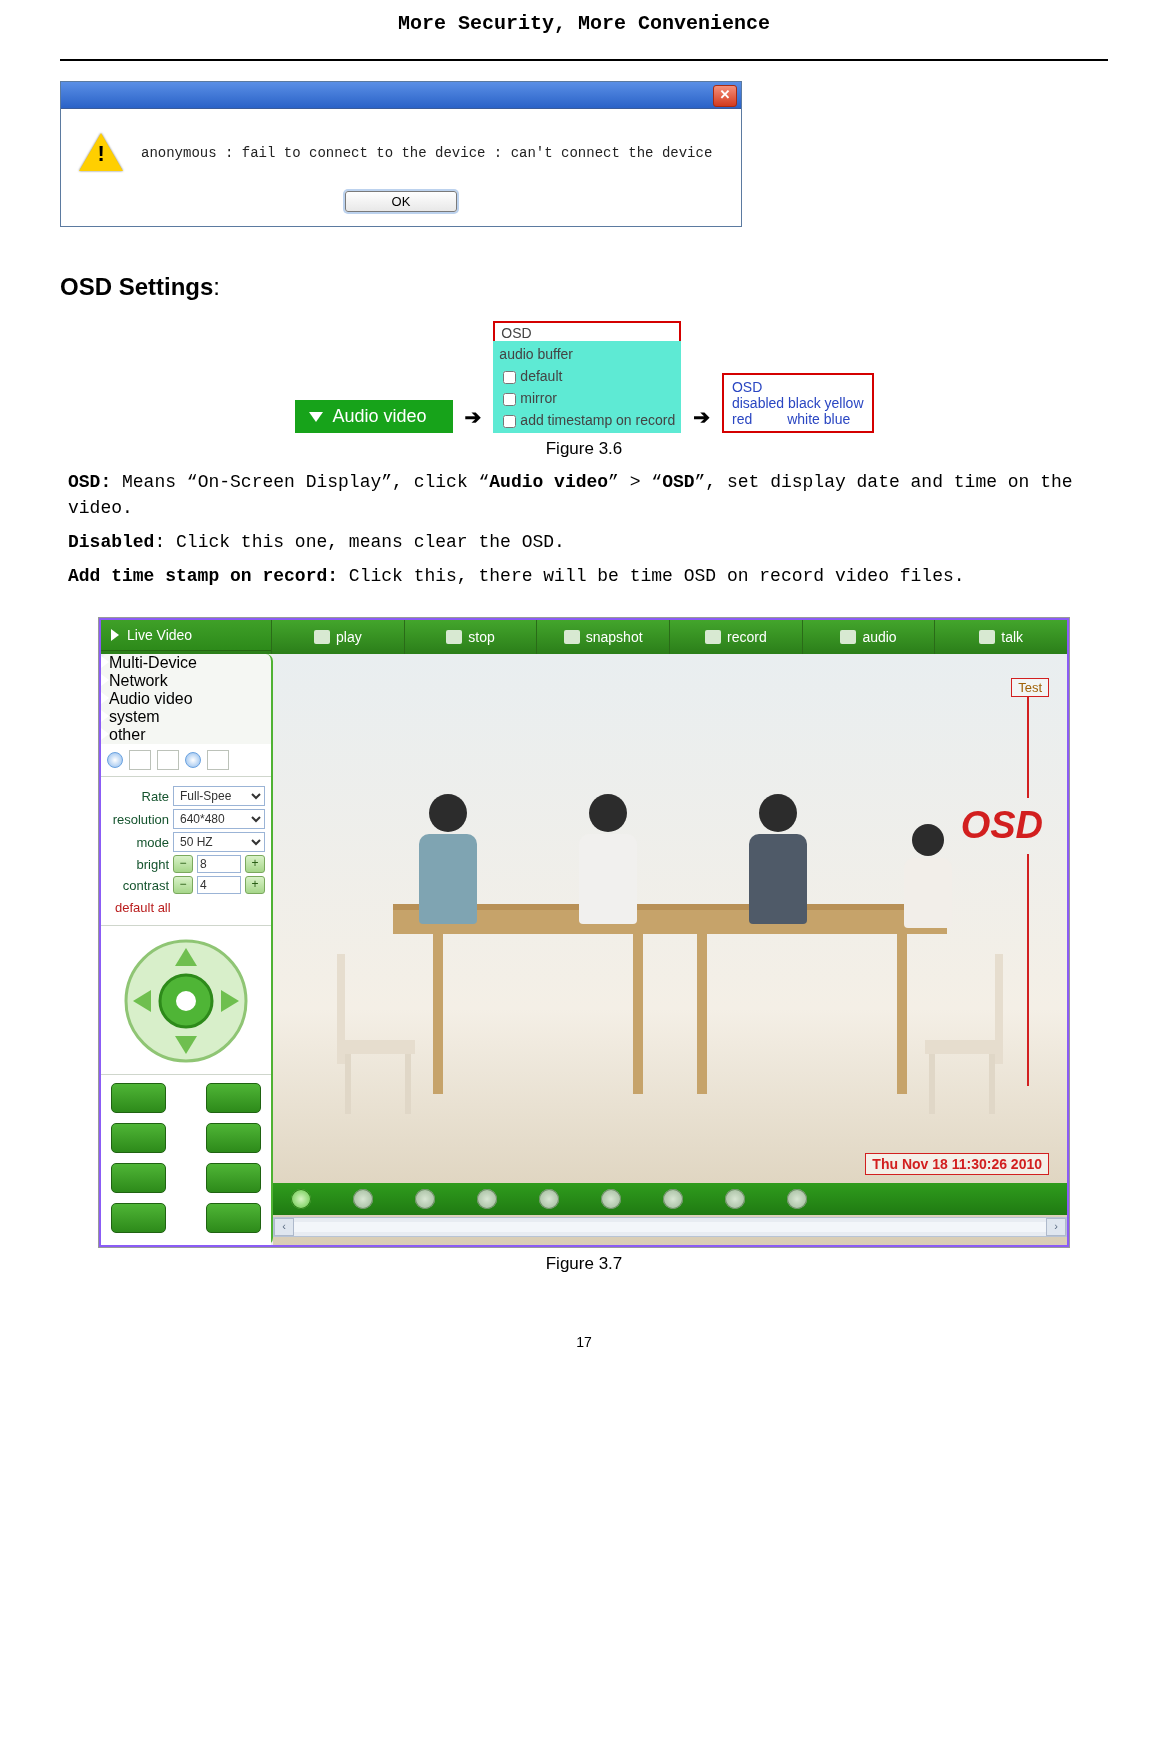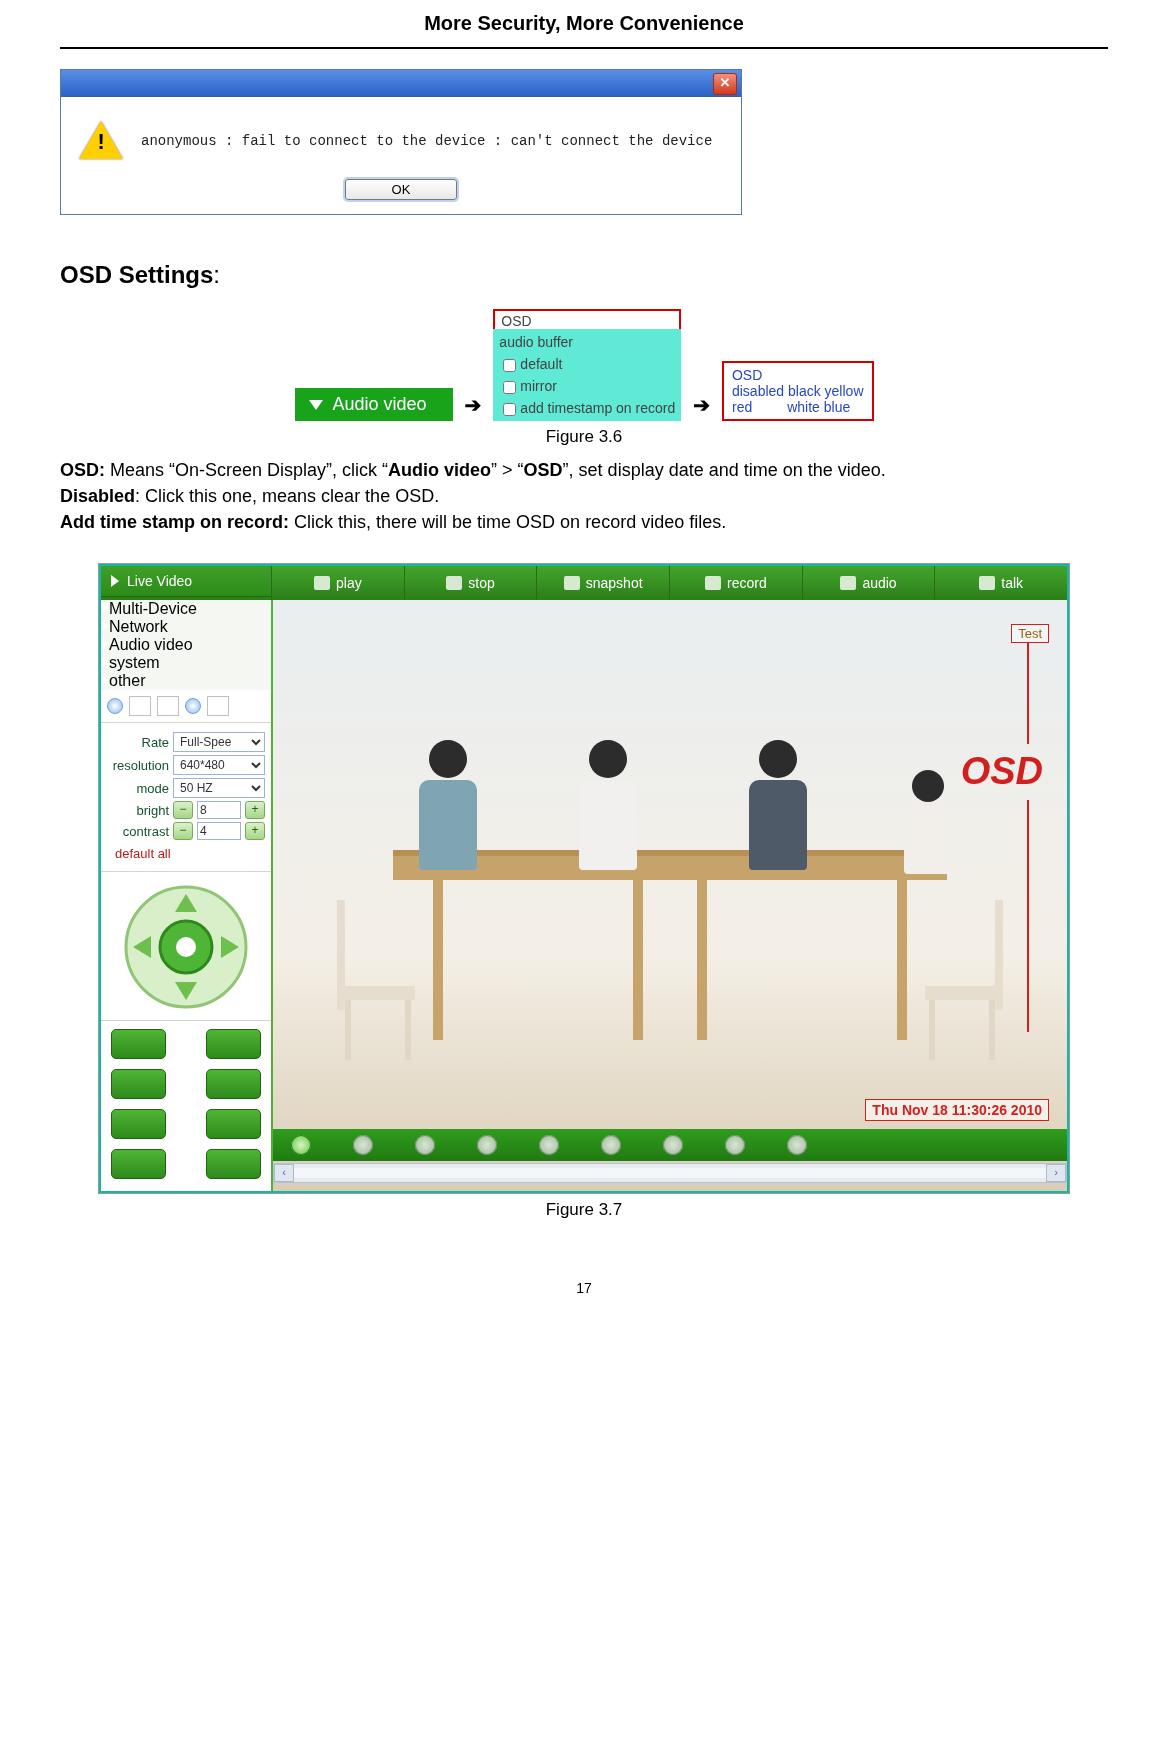--- a/index.html
+++ b/index.html
@@ -1,18 +1,18 @@
 <!DOCTYPE html>
 <html><head>
 <meta charset="utf-8">
 <style>
   html,body{margin:0;padding:0;background:#fff;font-family:Arial,Helvetica,sans-serif;color:#000;}
   .page{width:1168px;margin:0 auto;padding:0 60px 60px 60px;box-sizing:border-box;}
   .hr{border:0;border-top:2px solid #000;margin:0;}
-  .header-title{text-align:center;font-weight:bold;font-size:20px;padding:12px 0 12px 0;font-family:Liberation Sans, sans-serif;}
+  .header-title{text-align:center;font-weight:bold;font-size:20px;padding:12px 0 24px 0;font-family:Liberation Mono, monospace;}
   
   .dialog{width:680px;border:1px solid #5b7aa0;margin-top:20px;background:#fff;}
   .dlg-titlebar{height:26px;background:linear-gradient(#5a8fe6,#2a62c7);position:relative;border-bottom:1px solid #3a5c9a;}
   .dlg-close{position:absolute;right:4px;top:3px;width:22px;height:20px;background:linear-gradient(#f58f7a,#d23a1e);border:1px solid #a72b12;border-radius:3px;color:#fff;font-weight:bold;font-size:13px;line-height:18px;text-align:center;}
   .dlg-body{display:flex;align-items:center;gap:18px;padding:22px 18px 10px 18px;font-family:"Courier New",monospace;font-size:14px;color:#222;}
   .warn-ico{width:44px;height:44px;position:relative;}
   .warn-tri{width:0;height:0;border-left:22px solid transparent;border-right:22px solid transparent;border-bottom:38px solid #ffcf00;position:absolute;top:2px;left:0;filter:drop-shadow(0 0 1px #777);}
   .warn-excl{position:absolute;top:12px;left:0;width:44px;text-align:center;font-weight:bold;font-size:22px;color:#000;}
   .dlg-btnrow{text-align:center;padding:6px 0 14px 0;}
   .dlg-btn{display:inline-block;min-width:90px;padding:2px 10px;background:linear-gradient(#fefefe,#e8e8e8);border:1px solid #7a7a7a;border-radius:3px;font-size:13px;box-shadow:0 0 0 2px #bcd2ee;}
@@ -22,34 +22,34 @@
   .av-btn{background:#17a31a;color:#fff;padding:6px 26px 6px 14px;font-size:18px;display:flex;align-items:center;gap:10px;}
   .tri-down{width:0;height:0;border-left:7px solid transparent;border-right:7px solid transparent;border-top:10px solid #fff;display:inline-block;}
   .arrow{font-size:20px;font-weight:bold;padding:0 4px 4px 4px;}
   .panelA{border:2px solid #d40000;border-bottom:none;padding:2px 6px 0 6px;background:#fff;font-size:14px;color:#444;}
   .panelA-wrap{display:flex;flex-direction:column;}
   .panelA-rest{padding:2px 6px;font-size:14px;color:#444;background:#5eead4;}
   .panelA-rest label{display:block;line-height:22px;}
   .panelA-rest input[type=checkbox]{margin-right:4px;vertical-align:middle;}
   .panelB{border:2px solid #d40000;padding:4px 8px;font-size:14px;color:#2a46c2;background:#fff;white-space:pre;margin-top:40px;}
   .fig-cap{text-align:center;font-size:17px;margin:6px 0 10px 0;}
-  .para{font-size:18px;line-height:26px;margin:0;}
+  .para{font-size:18px;line-height:26px;margin:8px;font-family:Liberation Mono, monospace;}
   .para b{font-weight:bold;}
   
   .app{width:970px;margin:28px auto 6px auto;border:1px solid #999;background:#eef0ee;}
-  .appinner{border:2px solid #14b8a6;}
+  .appinner{border:2px solid #8b5cf6;}
   .toolbar{height:34px;background:linear-gradient(#43a52c,#2b7e19);display:flex;align-items:stretch;color:#fff;font-size:14px;}
   .sidecol{width:170px;flex:none;}
   .sidecol .side-item{background:linear-gradient(#3fa028,#2d8a1a);border-bottom:1px solid #246612;padding:7px 10px;color:#fff;font-size:14px;display:flex;align-items:center;gap:8px;}
   .tri-right{width:0;height:0;border-top:6px solid transparent;border-bottom:6px solid transparent;border-left:8px solid #fff;display:inline-block;}
   .tbar-right{flex:1;display:flex;align-items:center;}
   .tbtn{flex:1;display:flex;align-items:center;justify-content:center;gap:6px;border-left:1px solid #2a6b18;height:100%;}
   .tbtn .ico{width:16px;height:14px;background:#d8e9d2;border-radius:2px;display:inline-block;}
   .body-row{display:flex;}
-  .leftpanel{width:170px;flex:none;background:#f5f7f3;border-right:2px solid #4fb233;}
+  .leftpanel{width:170px;flex:none;background:#f5f7f3;border-right:2px solid #4fb233;border-radius:7px;}
   .viewrow{background:#fff;border-bottom:1px solid #cfd6cc;padding:6px;display:flex;align-items:center;gap:6px;}
   .dot{width:14px;height:14px;border:1px solid #6aa2e0;border-radius:50%;background:radial-gradient(#fff,#8bb9ec);}
   .gridico{width:20px;height:18px;border:1px solid #bcc2b9;display:inline-block;}
   .params{background:#fff;border-bottom:1px solid #cfd6cc;padding:6px 6px 8px 6px;font-size:13px;color:#3a7a2a;}
   .prow{display:flex;align-items:center;gap:4px;margin:3px 0;}
   .prow span.lbl{width:62px;text-align:right;color:#14532d;}
   .prow select,.prow input[type=text]{flex:1;font-size:12px;border:1px solid #9bb4d6;background:#fff;padding:1px 2px;color:#333;}
   .pm{width:18px;height:16px;background:linear-gradient(#d9f2c8,#a6d68a);border:1px solid #7aa95d;border-radius:3px;text-align:center;font-size:12px;line-height:14px;color:#2a5e16;}
   .defall{color:#b91c1c;font-size:13px;margin:6px 0 2px 8px;}
   .ptz{background:#fff;padding:10px 0 8px 0;text-align:center;border-bottom:1px solid #cfd6cc;}

